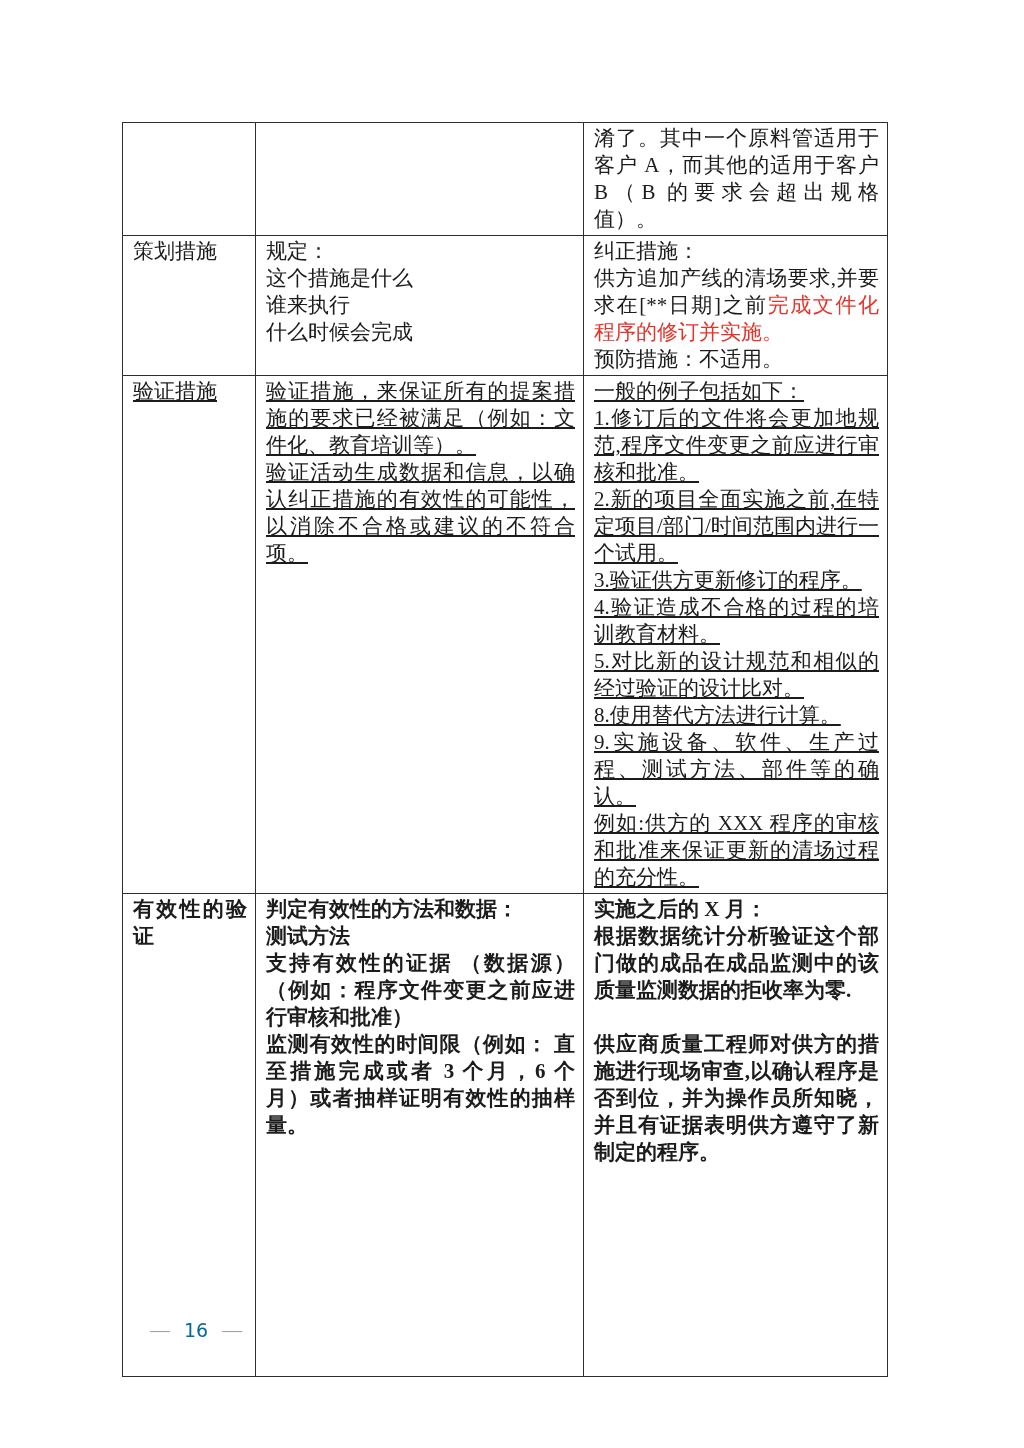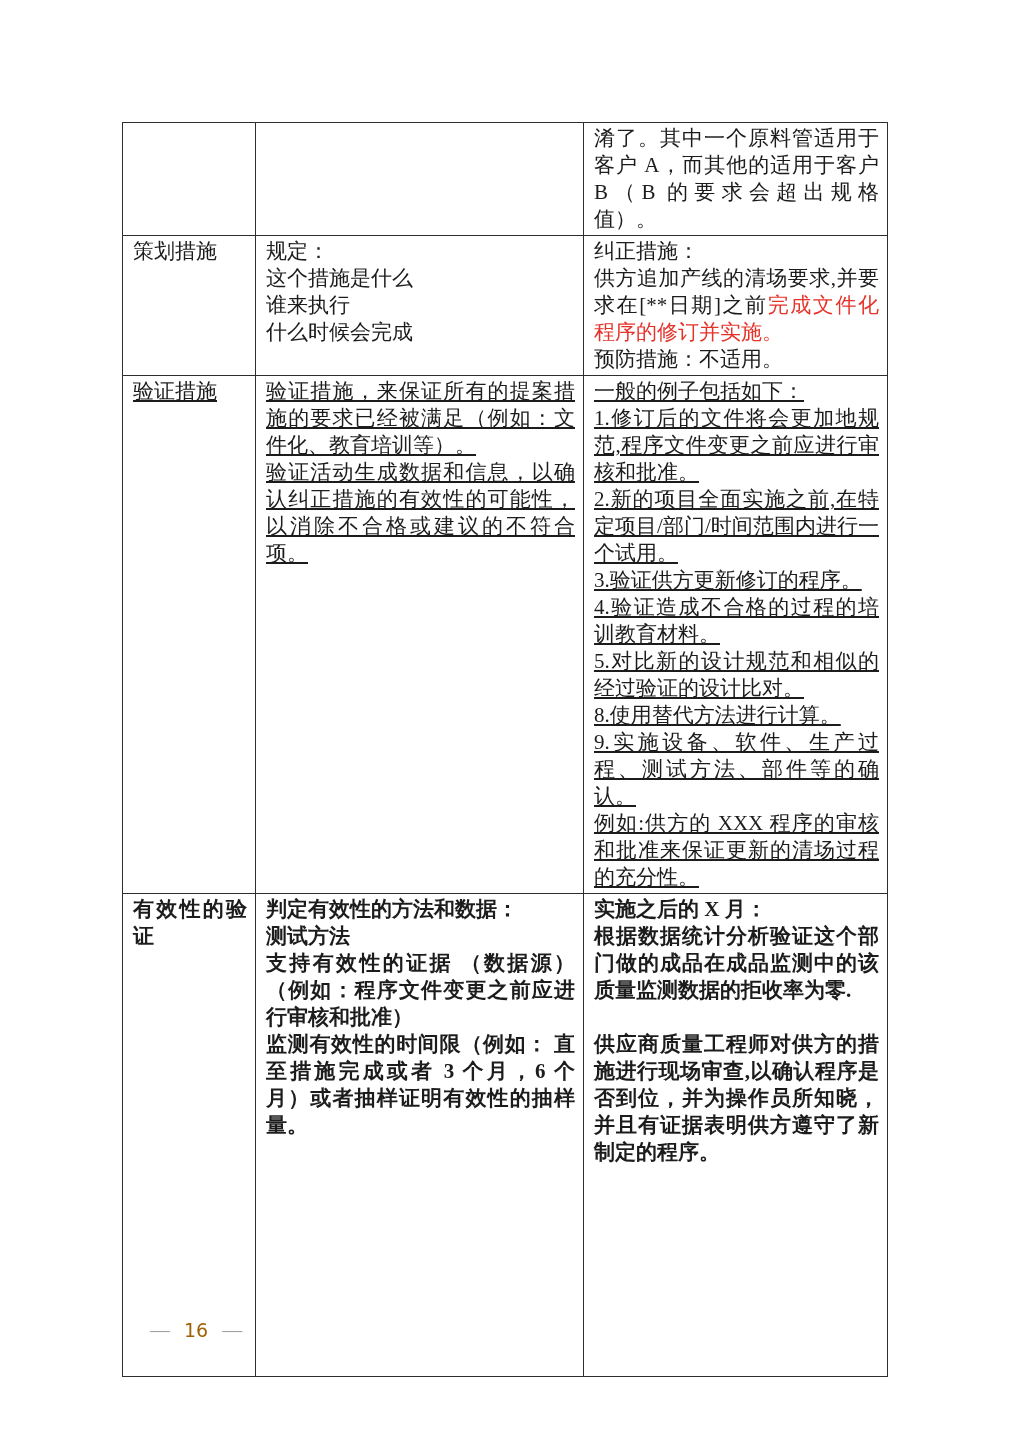--- a/index.html
+++ b/index.html
@@ -47,21 +47,21 @@
   .footer {
     position: absolute;
     left: 150px;
     top: 1318px;
     font-size: 20px;
     line-height: 24px;
     white-space: nowrap;
   }
   .footer .dash { color: #9e9e9e; }
   .footer .pagenum {
-    color: #a16207;
+    color: #0369a1;
     margin: 0 14px;
     font-family: "DejaVu Sans", "Liberation Sans", sans-serif;
     font-size: 19px;
   }
 </style>
 </head>
 <body>
 
 <div class="page">
 

